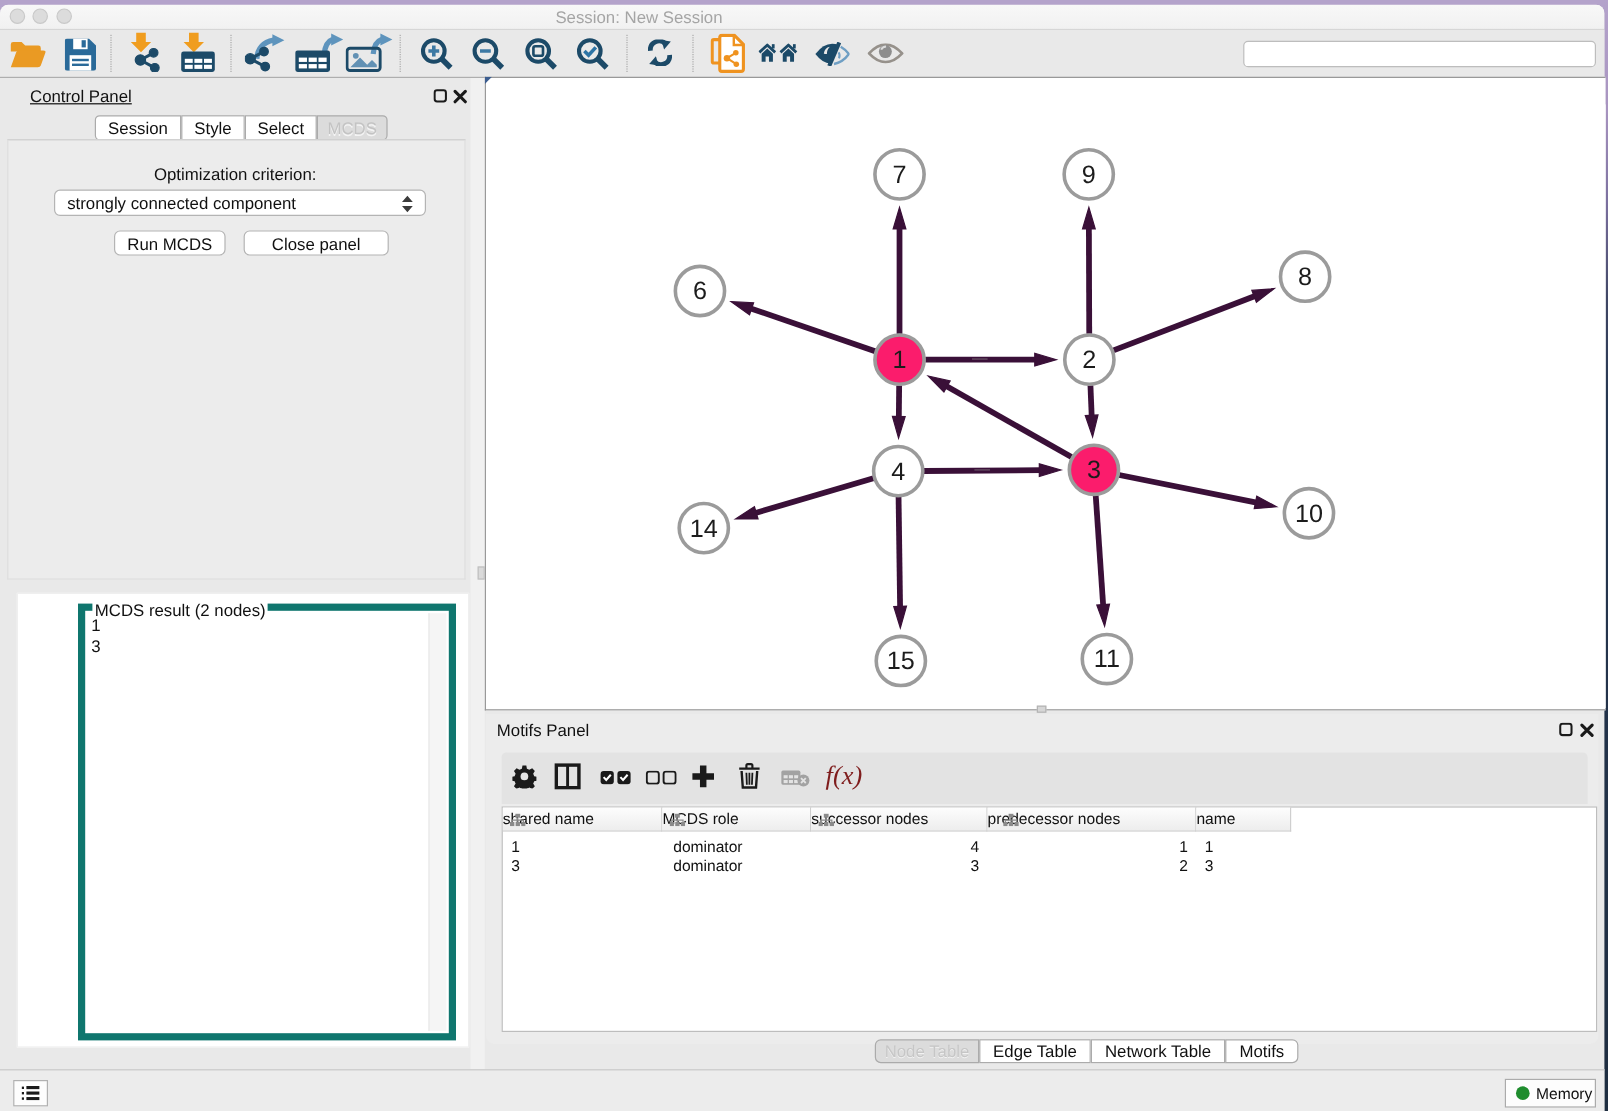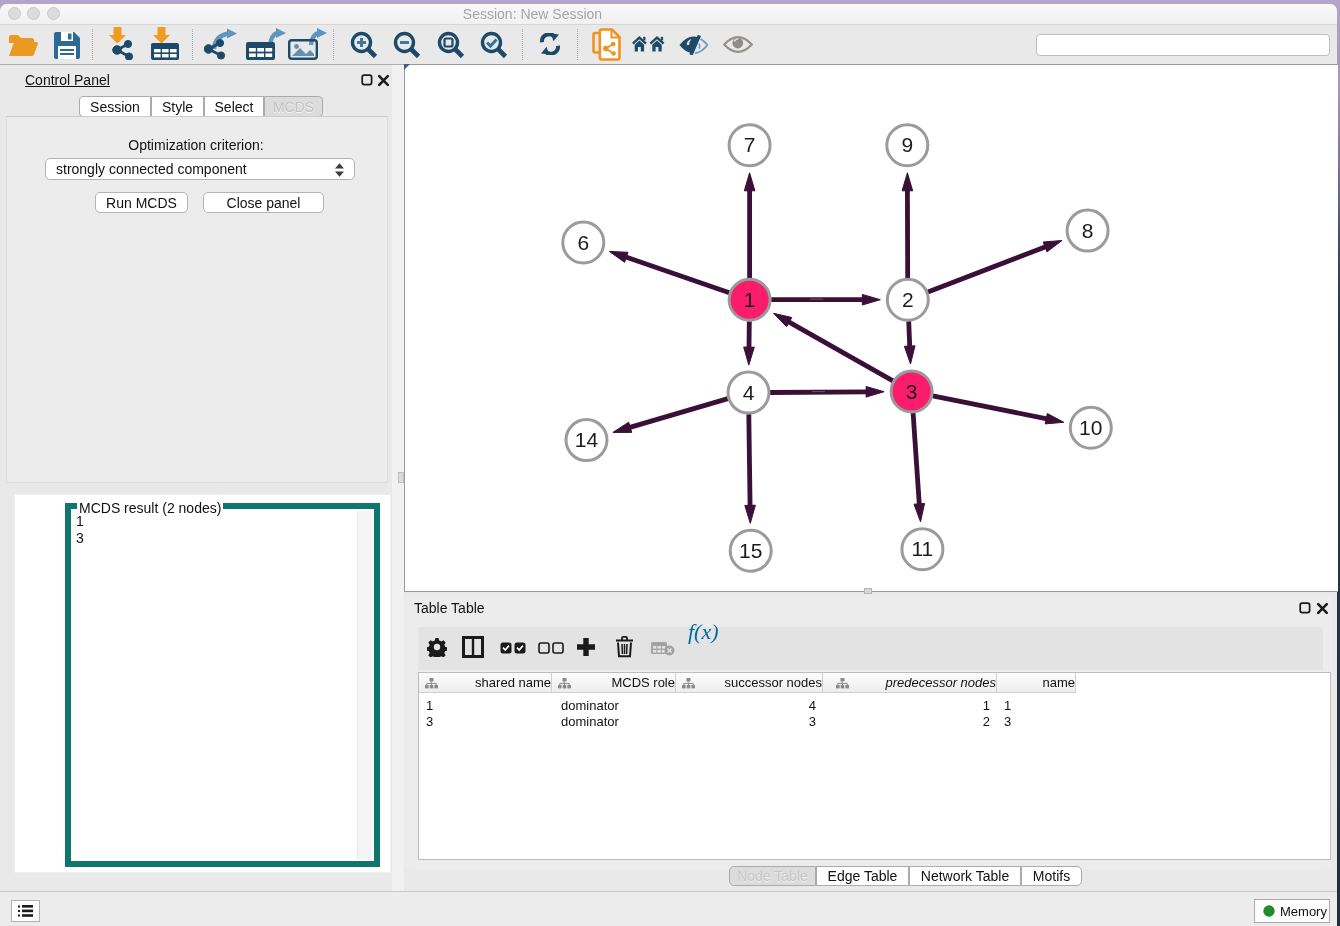--- a/index.html
+++ b/index.html
@@ -43,21 +43,21 @@
 .ifl{position:absolute;top:4px;width:12px;height:12px;border-radius:50%;box-sizing:border-box;}
 #netname{position:absolute;left:7px;top:4px;width:933px;text-align:center;font-size:13px;color:#111;font-weight:bold;}
 #canvas{position:absolute;left:0;top:22px;width:933px;height:503px;background:#fff;}
 
 #tp{left:405px;top:595px;width:927px;height:275px;background:#ececec;border-radius:0 0 7px 7px;}
 #tp-title{position:absolute;left:9px;top:5px;font-size:14px;color:#111;}
 #tp-toolbar{position:absolute;left:13px;top:32px;width:905px;height:43px;background:#e3e3e3;border-radius:4px 4px 0 0;}
 #tbl{position:absolute;left:13px;top:77px;width:911px;height:186px;background:#fff;border:1px solid #bdbdbd;}
 .hcell{position:absolute;top:0;height:20px;background:linear-gradient(#fdfdfd,#ededed);
   border-right:1px solid #cfcfcf;border-bottom:1px solid #cfcfcf;box-sizing:border-box;
-  font-size:13px;color:#111;text-align:right;line-height:20px;}
+  font-size:13px;color:#111;text-align:left;line-height:20px;}
 .cell{position:absolute;font-size:13px;color:#111;height:16px;line-height:16px;}
 .btab{position:absolute;top:0;height:20px;box-sizing:border-box;border:1px solid #ababab;
   background:#fff;font-size:14px;color:#111;text-align:center;line-height:19px;margin-left:33px;}
 
 #statusbar{left:0;top:891px;width:1337px;height:35px;background:#ececec;border-top:1px solid #c9c9c9;}
 #listbtn{position:absolute;left:11px;top:8px;width:27px;height:20px;background:#fdfdfd;border:1px solid #b1b1b1;}
 #membtn{position:absolute;left:1254px;top:7px;width:74px;height:22px;background:#fdfdfd;border:1px solid #ababab;
   font-size:13px;color:#111;}
 svg{display:block;}
 </style>
@@ -308,21 +308,21 @@
 <text x="181.5" y="360.1">14</text>
 <text x="685.8" y="347.7">10</text>
 <text x="345.7" y="470.8">15</text>
 <text x="517.4" y="469.2">11</text>
   </g>
  </svg>
  </div>
 </div>
 <div class="abs" style="left:864px;top:588px;width:8px;height:6px;background:#d6d6d6;border:1px solid #b4b4b4;box-sizing:border-box;"></div>
 <div id="tp" class="abs">
- <div id="tp-title">Table Table</div>
+ <div id="tp-title">Motifs Panel</div>
  <svg style="position:absolute;left:894px;top:7px;" width="12" height="12" viewBox="0 0 12 12">
   <rect x="1.2" y="1.2" width="9.4" height="9.4" rx="2" fill="none" stroke="#1a1a1a" stroke-width="1.7"></rect>
  </svg>
  <svg style="position:absolute;left:911px;top:7px;" width="13" height="13" viewBox="0 0 13 13">
   <path d="M2.2 2.2 L10.8 10.8 M10.8 2.2 L2.2 10.8" stroke="#1a1a1a" stroke-width="2.6" stroke-linecap="round"></path>
  </svg>
  <div id="tp-toolbar"></div>
  <svg style="position:absolute;left:22px;top:42px;" width="20" height="20" viewBox="0 0 20 20">
   <path fill="#1a1a1a" d="M8.4 1 h3.2 l.5 2.6 a6.8 6.8 0 0 1 2 .9 l2.4-1.3 2.2 2.3 -1.4 2.3 a6.8 6.8 0 0 1 .8 2 l2.6.5 v3.2 l-2.6.5 a6.8 6.8 0 0 1-.8 2 l1.4 2.3 -2.2 2.2 -2.4-1.3 a6.8 6.8 0 0 1-2 .9 l-.5 2.6 h-3.2 l-.5-2.6 a6.8 6.8 0 0 1-2-.9 l-2.4 1.3 -2.2-2.2 1.4-2.3 a6.8 6.8 0 0 1-.8-2 l-2.6-.5 v-3.2 l2.6-.5 a6.8 6.8 0 0 1 .8-2 l-1.4-2.3 2.2-2.3 2.4 1.3 a6.8 6.8 0 0 1 2-.9 Z"></path>
   <circle cx="10" cy="10" r="3.2" fill="#e3e3e3"></circle>
@@ -359,26 +359,26 @@
         <rect x="2" y="5" width="3.4" height="2.6"></rect>
         <rect x="6.4" y="5" width="3.4" height="2.6"></rect>
         <rect x="10.8" y="5" width="3.4" height="2.6"></rect>
   <rect x="2" y="9" width="3.4" height="2.6"></rect>
         <rect x="6.4" y="9" width="3.4" height="2.6"></rect>
         <rect x="10.8" y="9" width="3.4" height="2.6"></rect>
       </g>
   <circle cx="18.5" cy="9.5" r="5" fill="#a2a2a2"></circle>
   <path d="M16.5 7.5 L20.5 11.5 M20.5 7.5 L16.5 11.5" stroke="#e3e3e3" stroke-width="1.5"></path>
  </svg>
- <div style="position:absolute;left:283px;top:24px;font-size:22px;color:#0369a1;font-family:'Liberation Serif',serif;font-style:italic;">f(x)</div>
+ <div style="position:absolute;left:283px;top:38px;font-size:22px;color:#7f1d1d;font-family:'Liberation Serif',serif;font-style:italic;">f(x)</div>
  <div id="tbl">
   <div class="hcell" style="left:0;width:133px;">shared name</div>
   <div class="hcell" style="left:133px;width:124px;">MCDS role</div>
   <div class="hcell" style="left:257px;width:147px;">successor nodes</div>
-  <div class="hcell" style="left:404px;width:174px;font-style:italic;">predecessor nodes</div>
+  <div class="hcell" style="left:404px;width:174px;">predecessor nodes</div>
   <div class="hcell" style="left:578px;width:79px;">name</div>
   <svg class="hicon" style="position:absolute;left:6px;top:5px;" width="13" height="11" viewBox="0 0 13 11">
         <g fill="#8a8a8a">
           <rect x="4.5" y="0" width="4" height="3.4"></rect>
           <rect x="0" y="7" width="3.6" height="3.4"></rect>
           <rect x="4.7" y="7" width="3.6" height="3.4"></rect>
           <rect x="9.4" y="7" width="3.6" height="3.4"></rect>
           <path d="M6.2 3.4 V5.4 M1.8 7 V5.4 H11.2 V7 M6.5 5.4 V7" stroke="#8a8a8a" stroke-width="1" fill="none"></path>
         </g>
       </svg>

